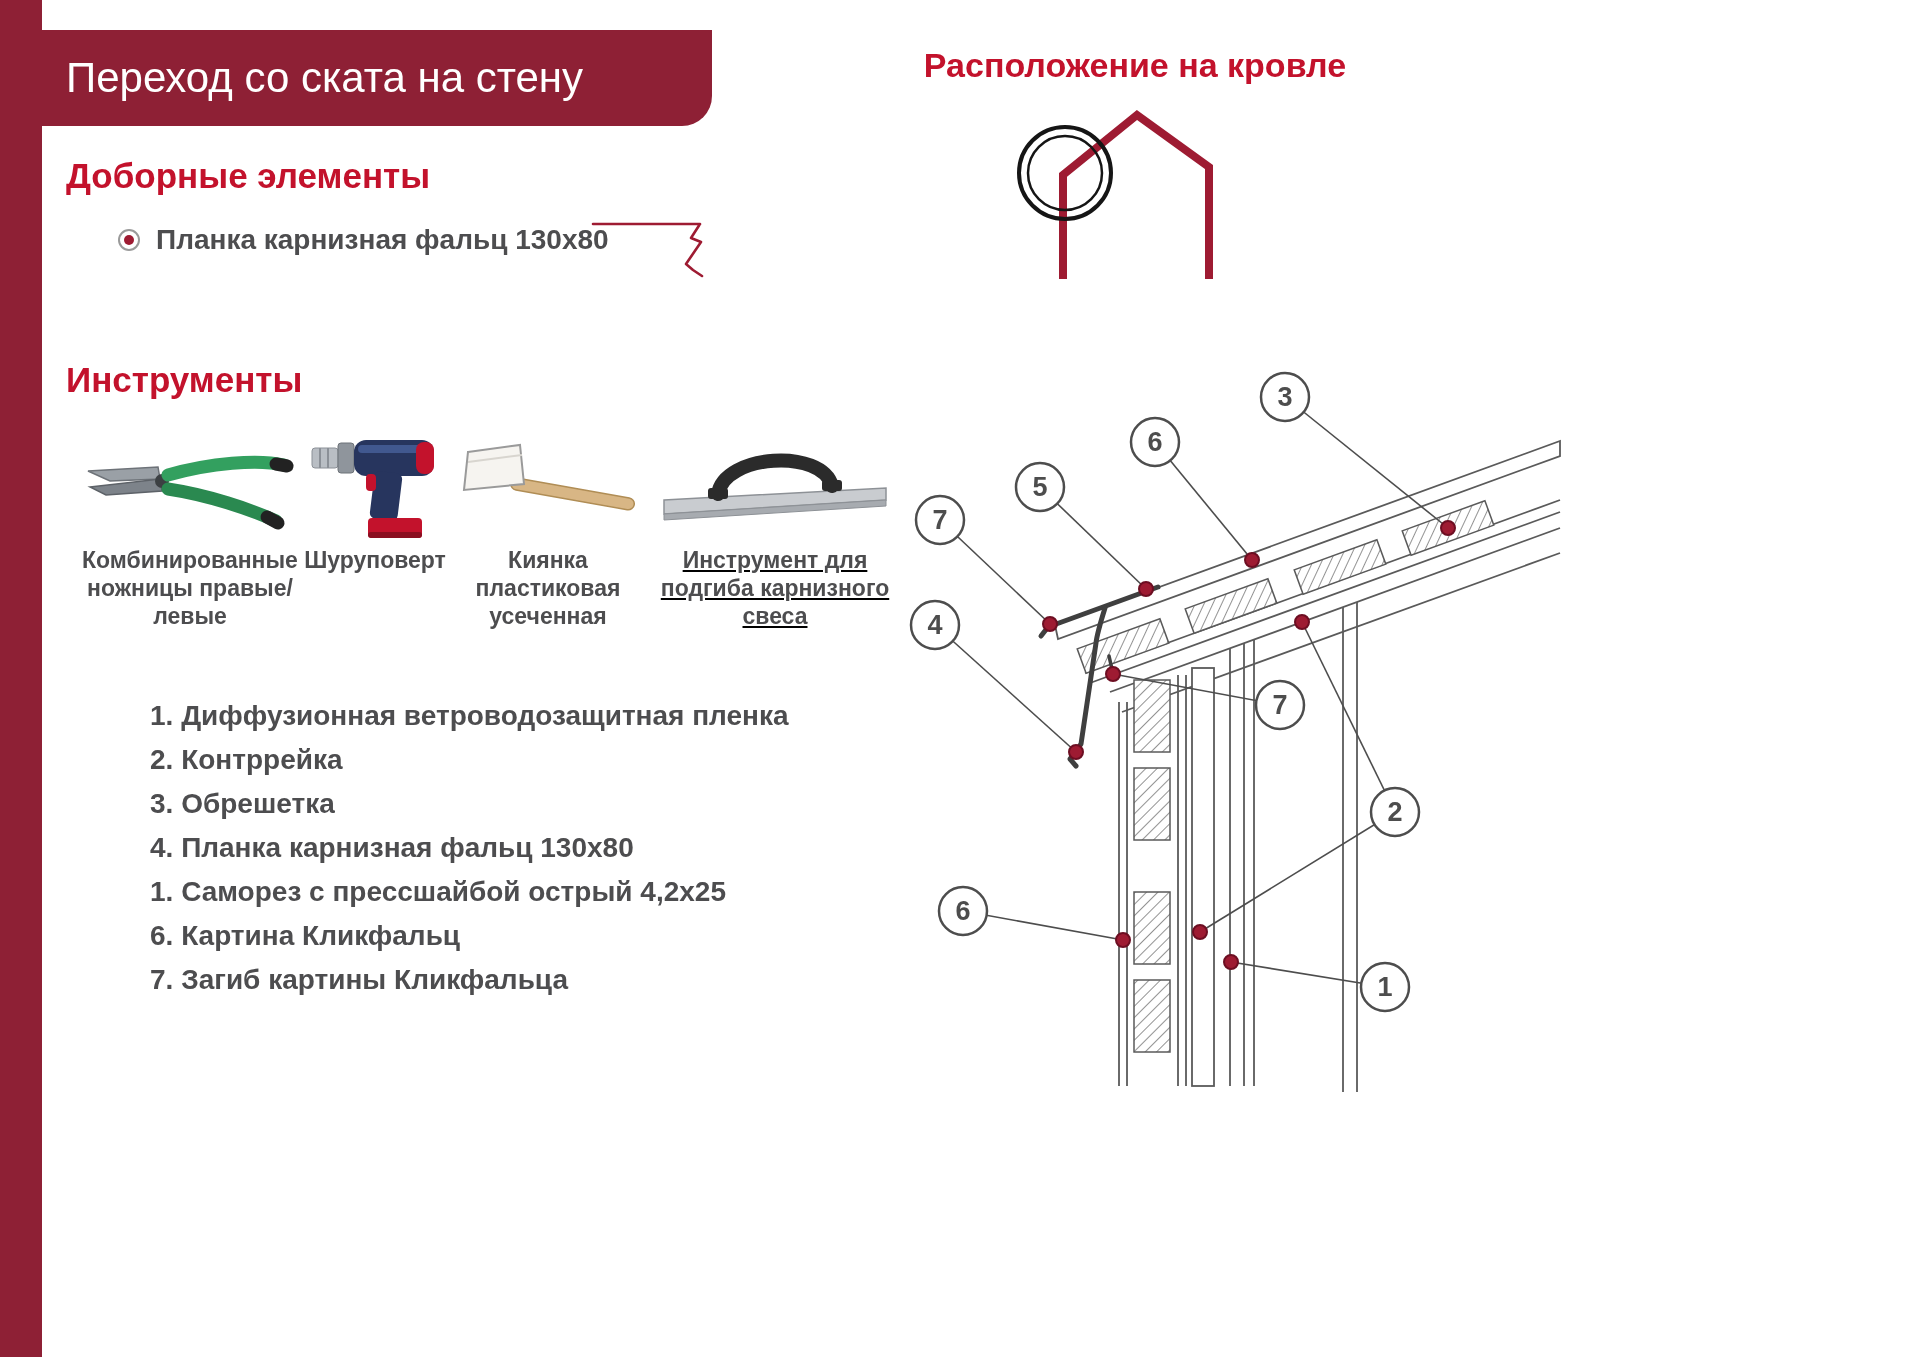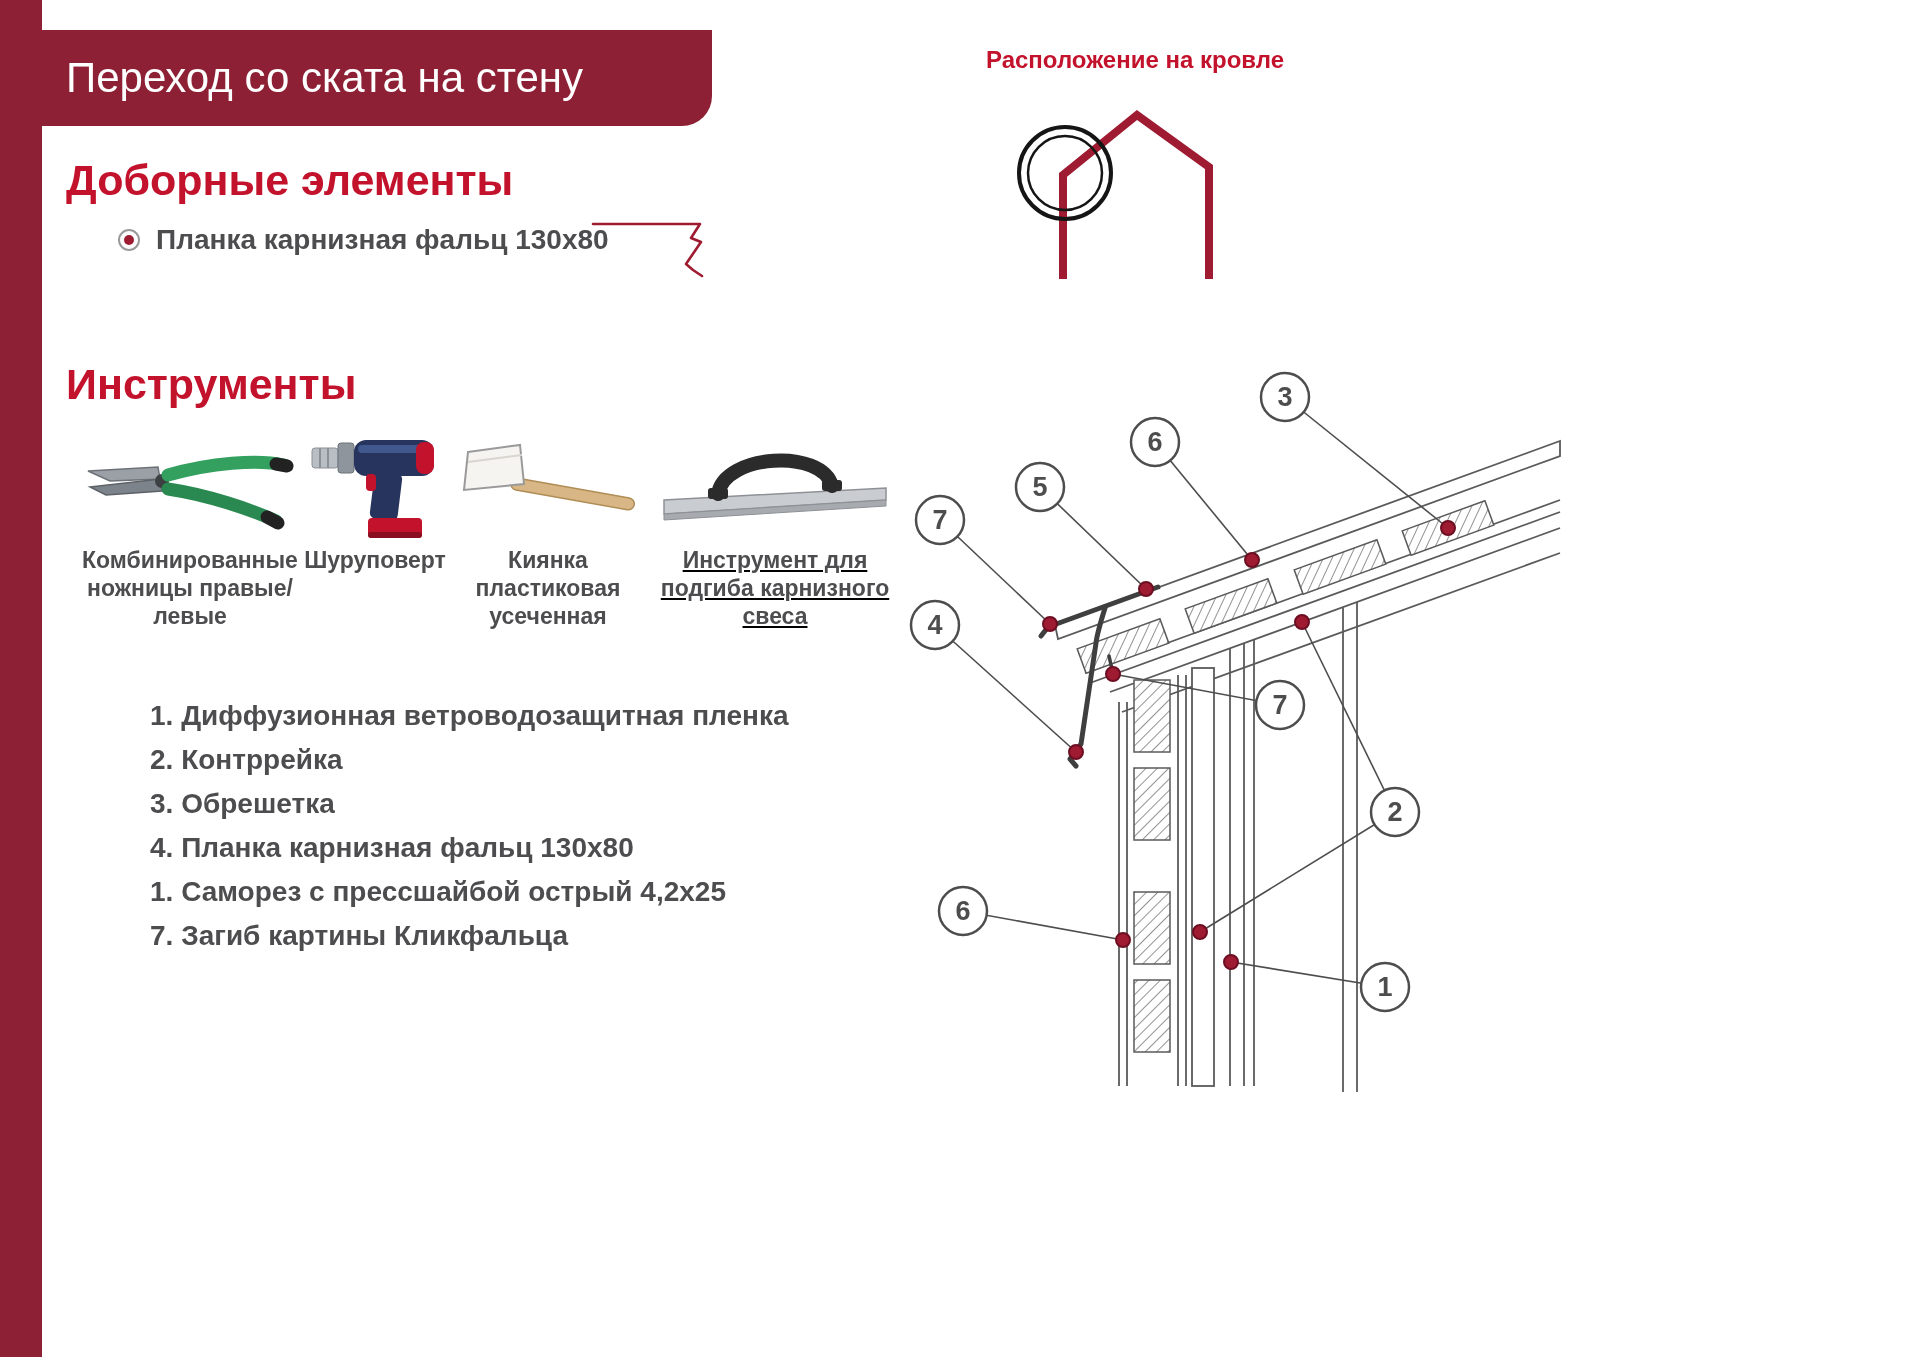--- a/index.html
+++ b/index.html
@@ -14,24 +14,24 @@
   body{ font-family:"Liberation Sans", sans-serif; }
   .page{ position:relative; width:1920px; height:1357px; background:#fff; overflow:hidden; }
 
   .left-bar{ position:absolute; left:0; top:0; width:42px; height:100%; background:var(--banner); }
 
   .banner{ position:absolute; left:0; top:30px; width:712px; height:96px; background:var(--banner);
            border-radius:0 0 30px 0; display:flex; align-items:center; padding-left:66px; }
   .banner h1{ color:#fff; font-size:42px; font-weight:normal; white-space:nowrap; }
 
   .roof-title{ position:absolute; left:900px; top:46px; width:470px; text-align:center;
-               color:var(--heading); font-size:24px; font-weight:bold; }
+               color:var(--heading); font-size:34px; font-weight:bold; }
   .house{ position:absolute; left:985px; top:105px; }
 
-  .section-heading{ position:absolute; color:var(--heading); font-size:43px; font-weight:bold;text-align:center; }
+  .section-heading{ position:absolute; color:var(--heading); font-size:35px; font-weight:bold;text-align:center; }
   .h-elements{ left:66px; top:156px; }
   .h-tools{ left:66px; top:360px; }
 
   .bullet-row{ position:absolute; left:118px; top:224px; display:flex; align-items:center; gap:16px; }
   .bullet{ width:22px; height:22px; border-radius:50%; border:2px solid #9a9a9a; position:relative; background:#fff; flex:0 0 auto; }
   .bullet::after{ content:""; position:absolute; inset:4px; border-radius:50%; background:var(--darkred); }
   .bullet-label{ font-size:28px; font-weight:bold; color:var(--text); white-space:nowrap; }
   .profile-svg{ position:absolute; left:588px; top:206px; }
 
   .tool{ position:absolute; top:428px; text-align:center; }
@@ -137,20 +137,21 @@
     </div>
     <div class="cap">Инструмент для подгиба карнизного свеса</div>
   </div>
 
   <div class="legend">
     <div>1. Диффузионная ветроводозащитная пленка</div>
     <div>2. Контррейка</div>
     <div>3. Обрешетка</div>
     <div>4. Планка карнизная фальц 130x80</div>
     <div>1. Саморез с прессшайбой острый 4,2x25</div>
+    <div>6. Картина Кликфальц</div>
     <div>7. Загиб картины Кликфальца</div>
   </div>
 
   <svg class="diagram" width="660" height="720" viewBox="0 0 660 720">
     <defs>
       <pattern id="hatch" patternUnits="userSpaceOnUse" width="8" height="8" patternTransform="rotate(45)">
         <rect width="8" height="8" fill="#ffffff"></rect>
         <line x1="0" y1="0" x2="0" y2="8" stroke="#6f6f6f" stroke-width="1.5"></line>
       </pattern>
     </defs>

